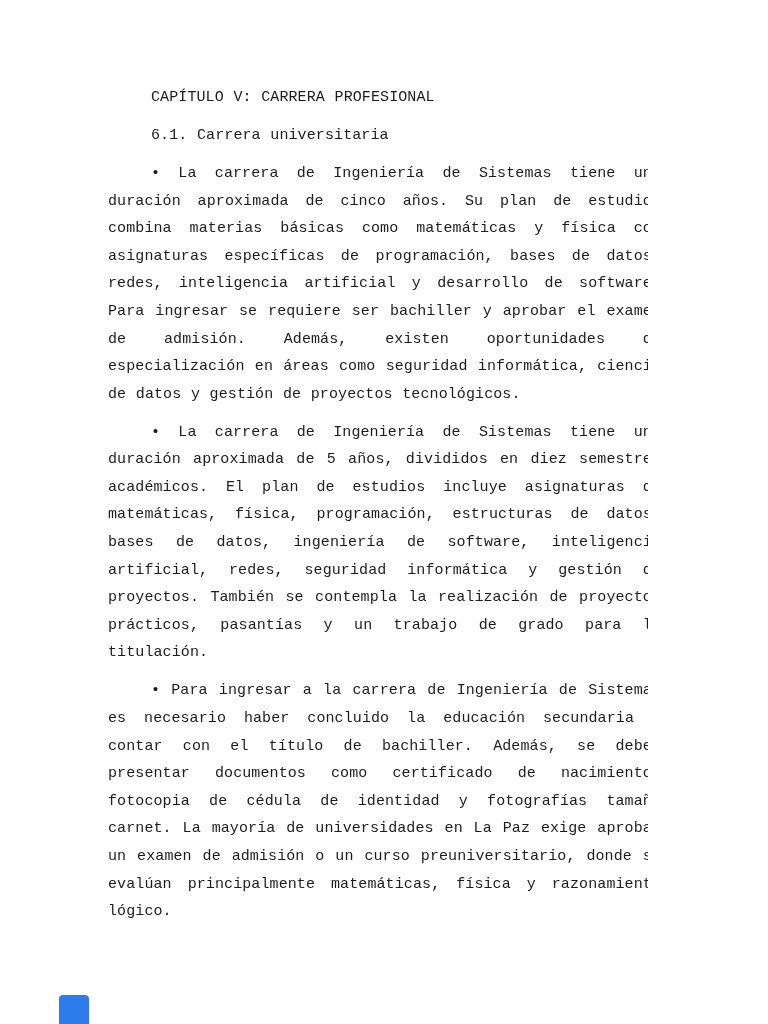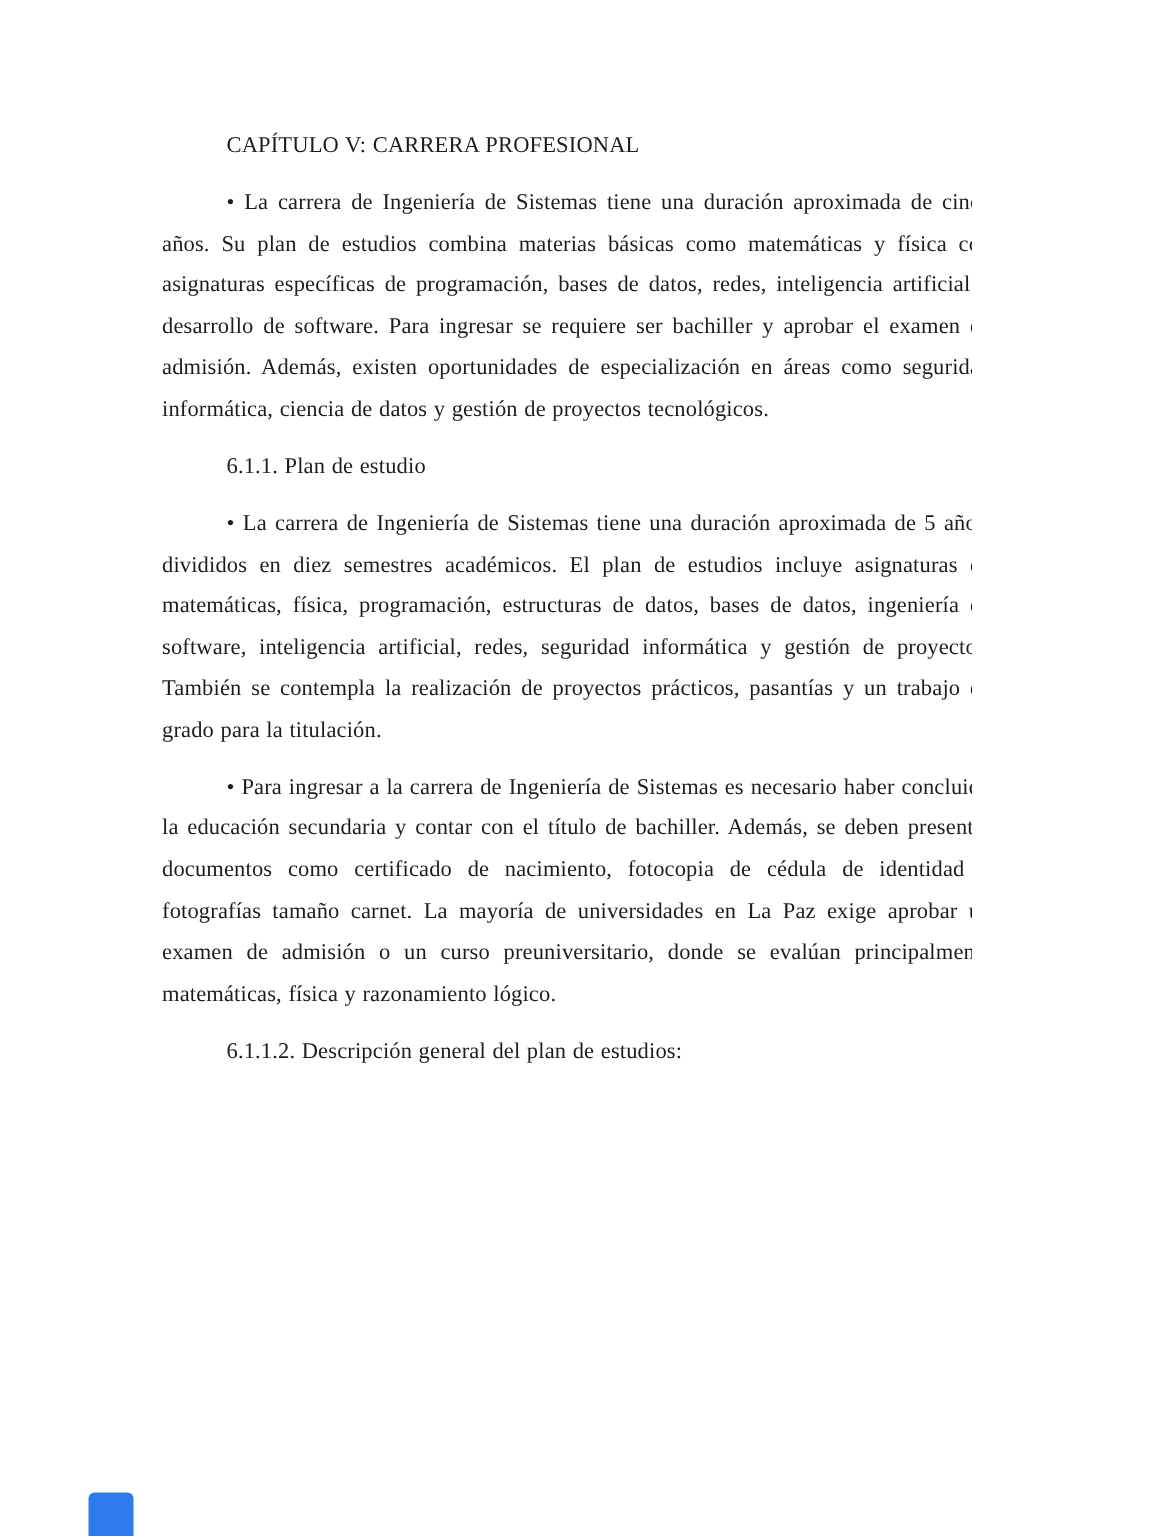--- a/index.html
+++ b/index.html
@@ -6,21 +6,21 @@
     margin: 0;
     padding: 0;
     background: #ffffff;
   }
   .page {
     position: relative;
     width: 648px;
     height: 1024px;
     background: #ffffff;
     overflow: hidden;
-    font-family: Liberation Serif, serif;
+    font-family: Liberation Mono, monospace;
     color: #1c1c1c;
   }
   .content {
     position: absolute;
     left: 108px;
     top: 84px;
     width: 553px;
   }
   .block {
     font-size: 15px;
@@ -48,21 +48,20 @@
     padding: 0;
     cursor: pointer;
   }
 </style>
 </head>
 <body>
 
 <div class="page">
   <div class="content">
     <p class="block heading">CAPÍTULO V: CARRERA PROFESIONAL</p>
+    <p class="block heading">6.1. Carrera universitaria</p>
     <p class="block paragraph">• La carrera de Ingeniería de Sistemas tiene una duración aproximada de cinco años. Su plan de estudios combina materias básicas como matemáticas y física con asignaturas específicas de programación, bases de datos, redes, inteligencia artificial y desarrollo de software. Para ingresar se requiere ser bachiller y aprobar el examen de admisión. Además, existen oportunidades de especialización en áreas como seguridad informática, ciencia de datos y gestión de proyectos tecnológicos.</p>
-    <p class="block heading">6.1.1. Plan de estudio</p>
     <p class="block paragraph">• La carrera de Ingeniería de Sistemas tiene una duración aproximada de 5 años, divididos en diez semestres académicos. El plan de estudios incluye asignaturas de matemáticas, física, programación, estructuras de datos, bases de datos, ingeniería de software, inteligencia artificial, redes, seguridad informática y gestión de proyectos. También se contempla la realización de proyectos prácticos, pasantías y un trabajo de grado para la titulación.</p>
     <p class="block paragraph">• Para ingresar a la carrera de Ingeniería de Sistemas es necesario haber concluido la educación secundaria y contar con el título de bachiller. Además, se deben presentar documentos como certificado de nacimiento, fotocopia de cédula de identidad y fotografías tamaño carnet. La mayoría de universidades en La Paz exige aprobar un examen de admisión o un curso preuniversitario, donde se evalúan principalmente matemáticas, física y razonamiento lógico.</p>
-    <p class="block heading">6.1.1.2. Descripción general del plan de estudios:</p>
   </div>
 
   <button class="fullscreen-btn" style="background-color: rgb(46, 124, 235);"></button>
 </div>
 
 </body></html>

